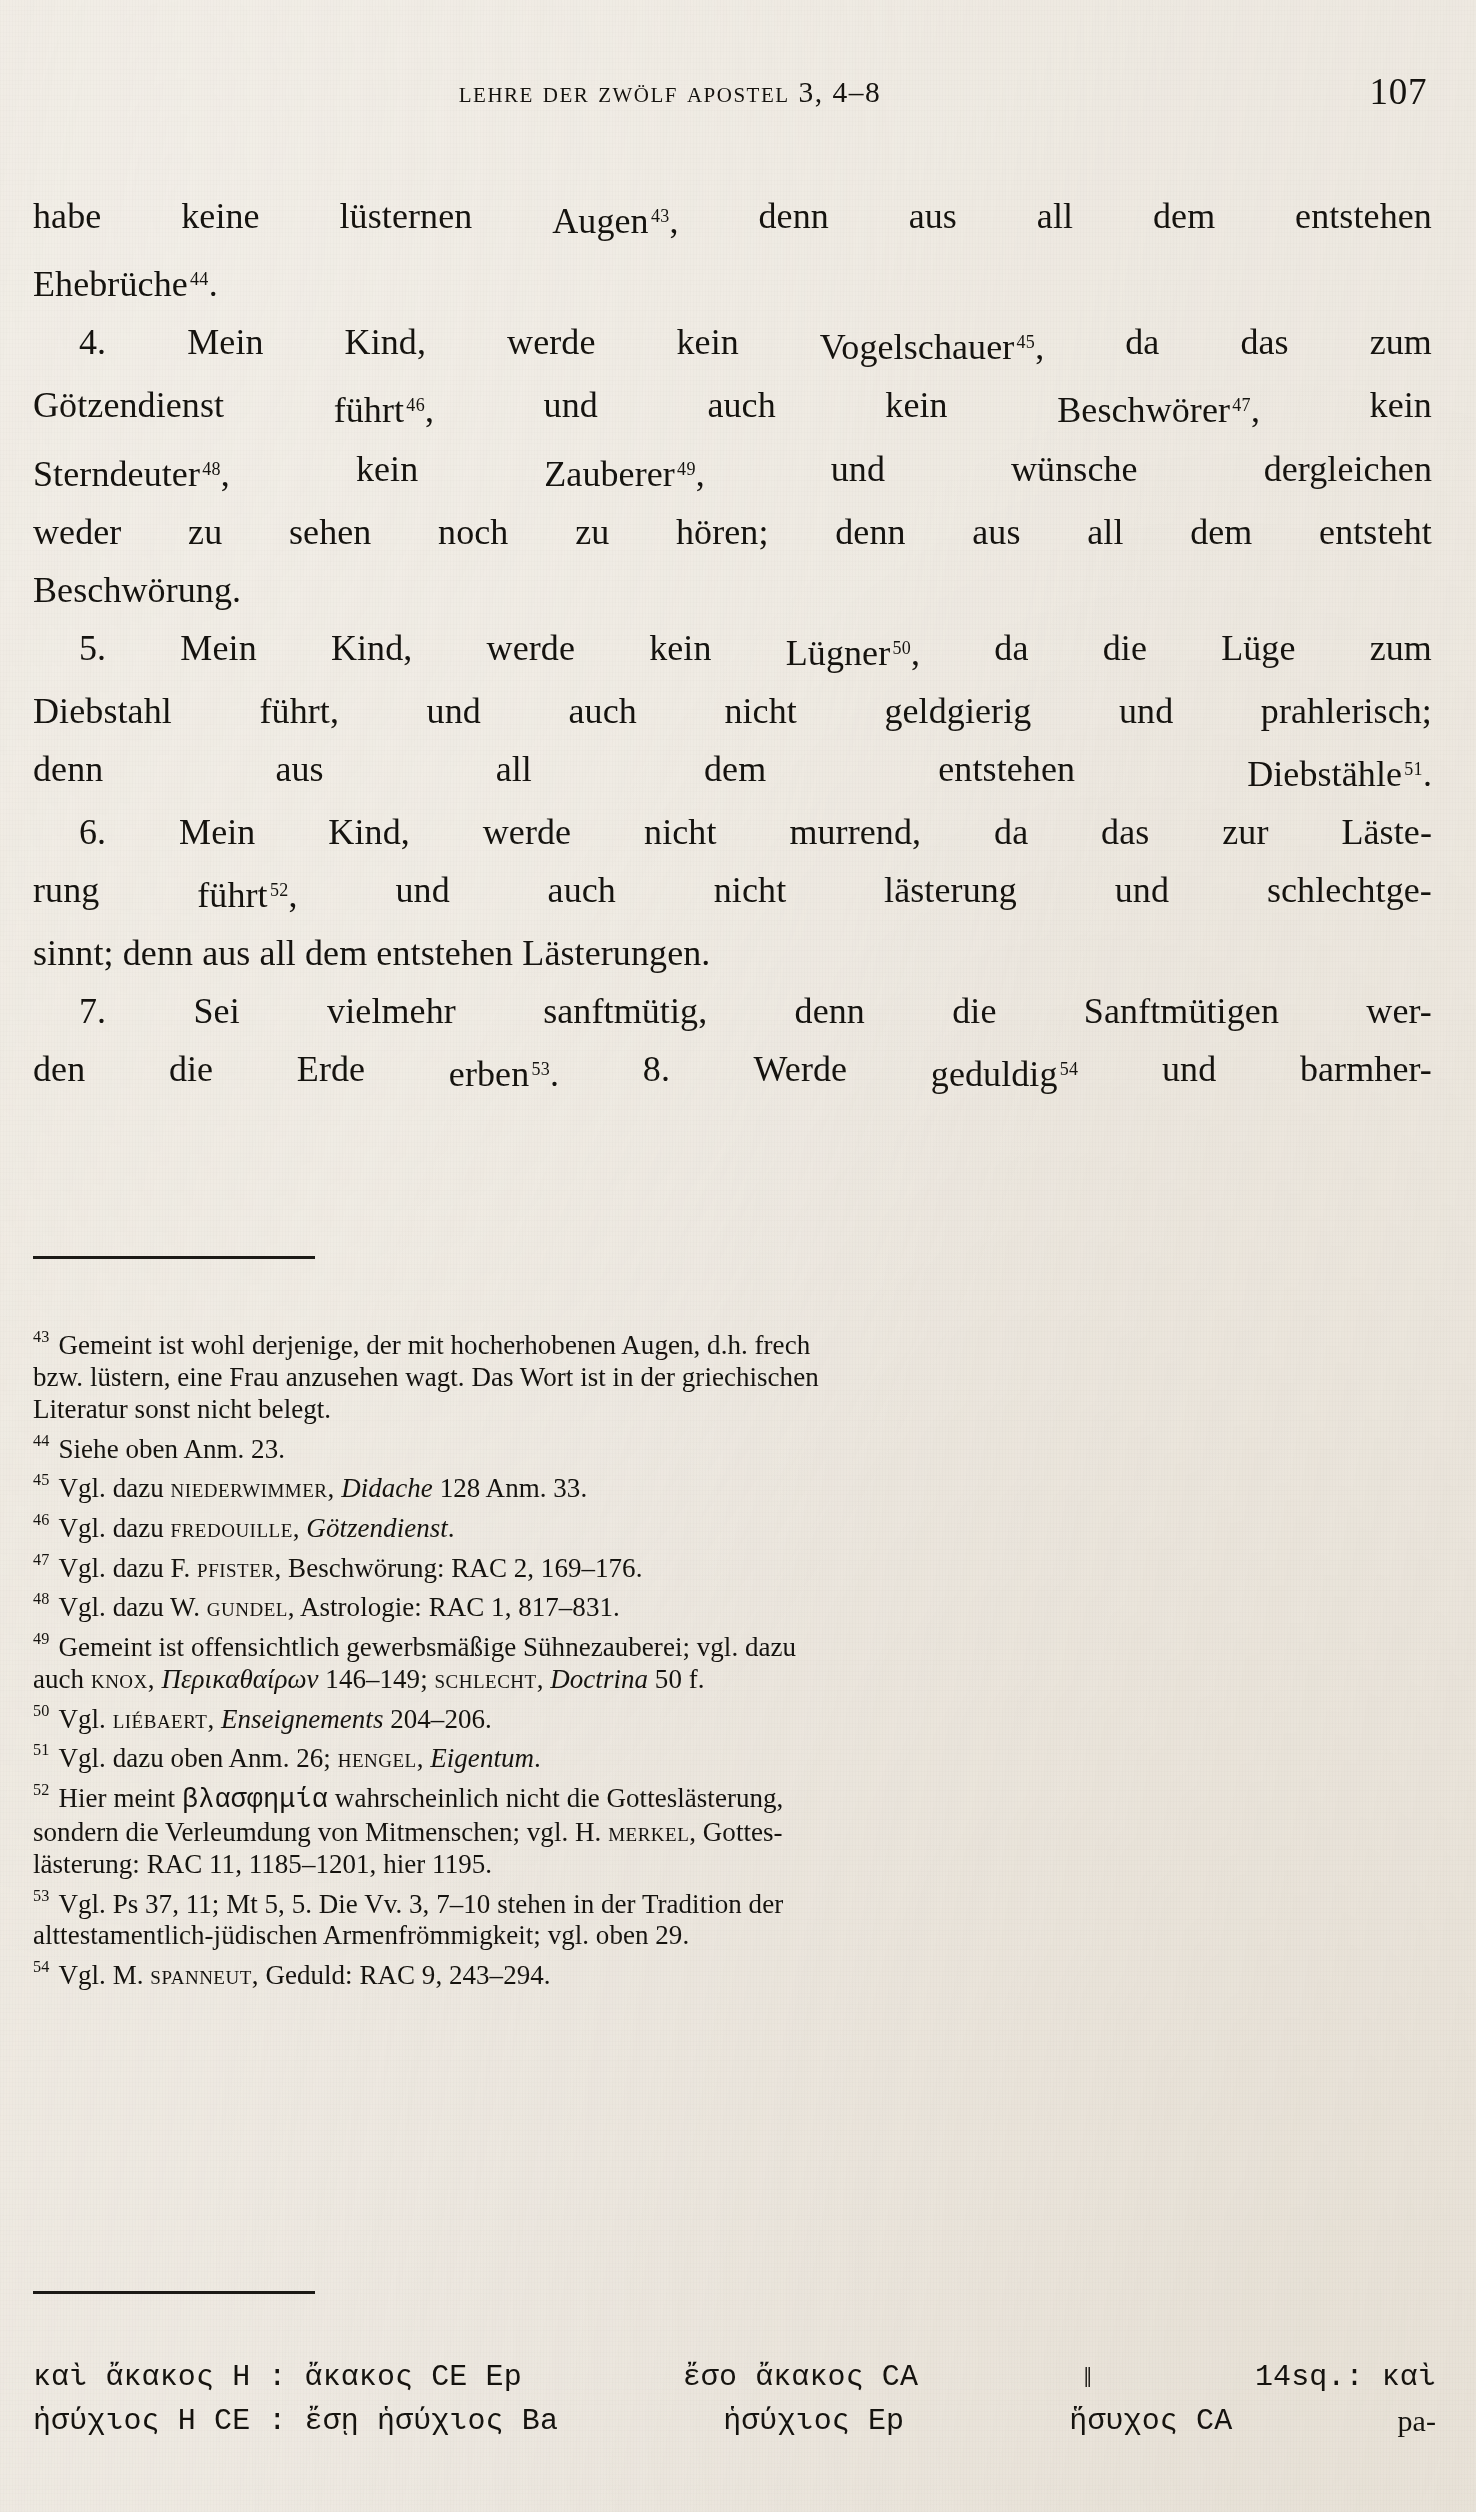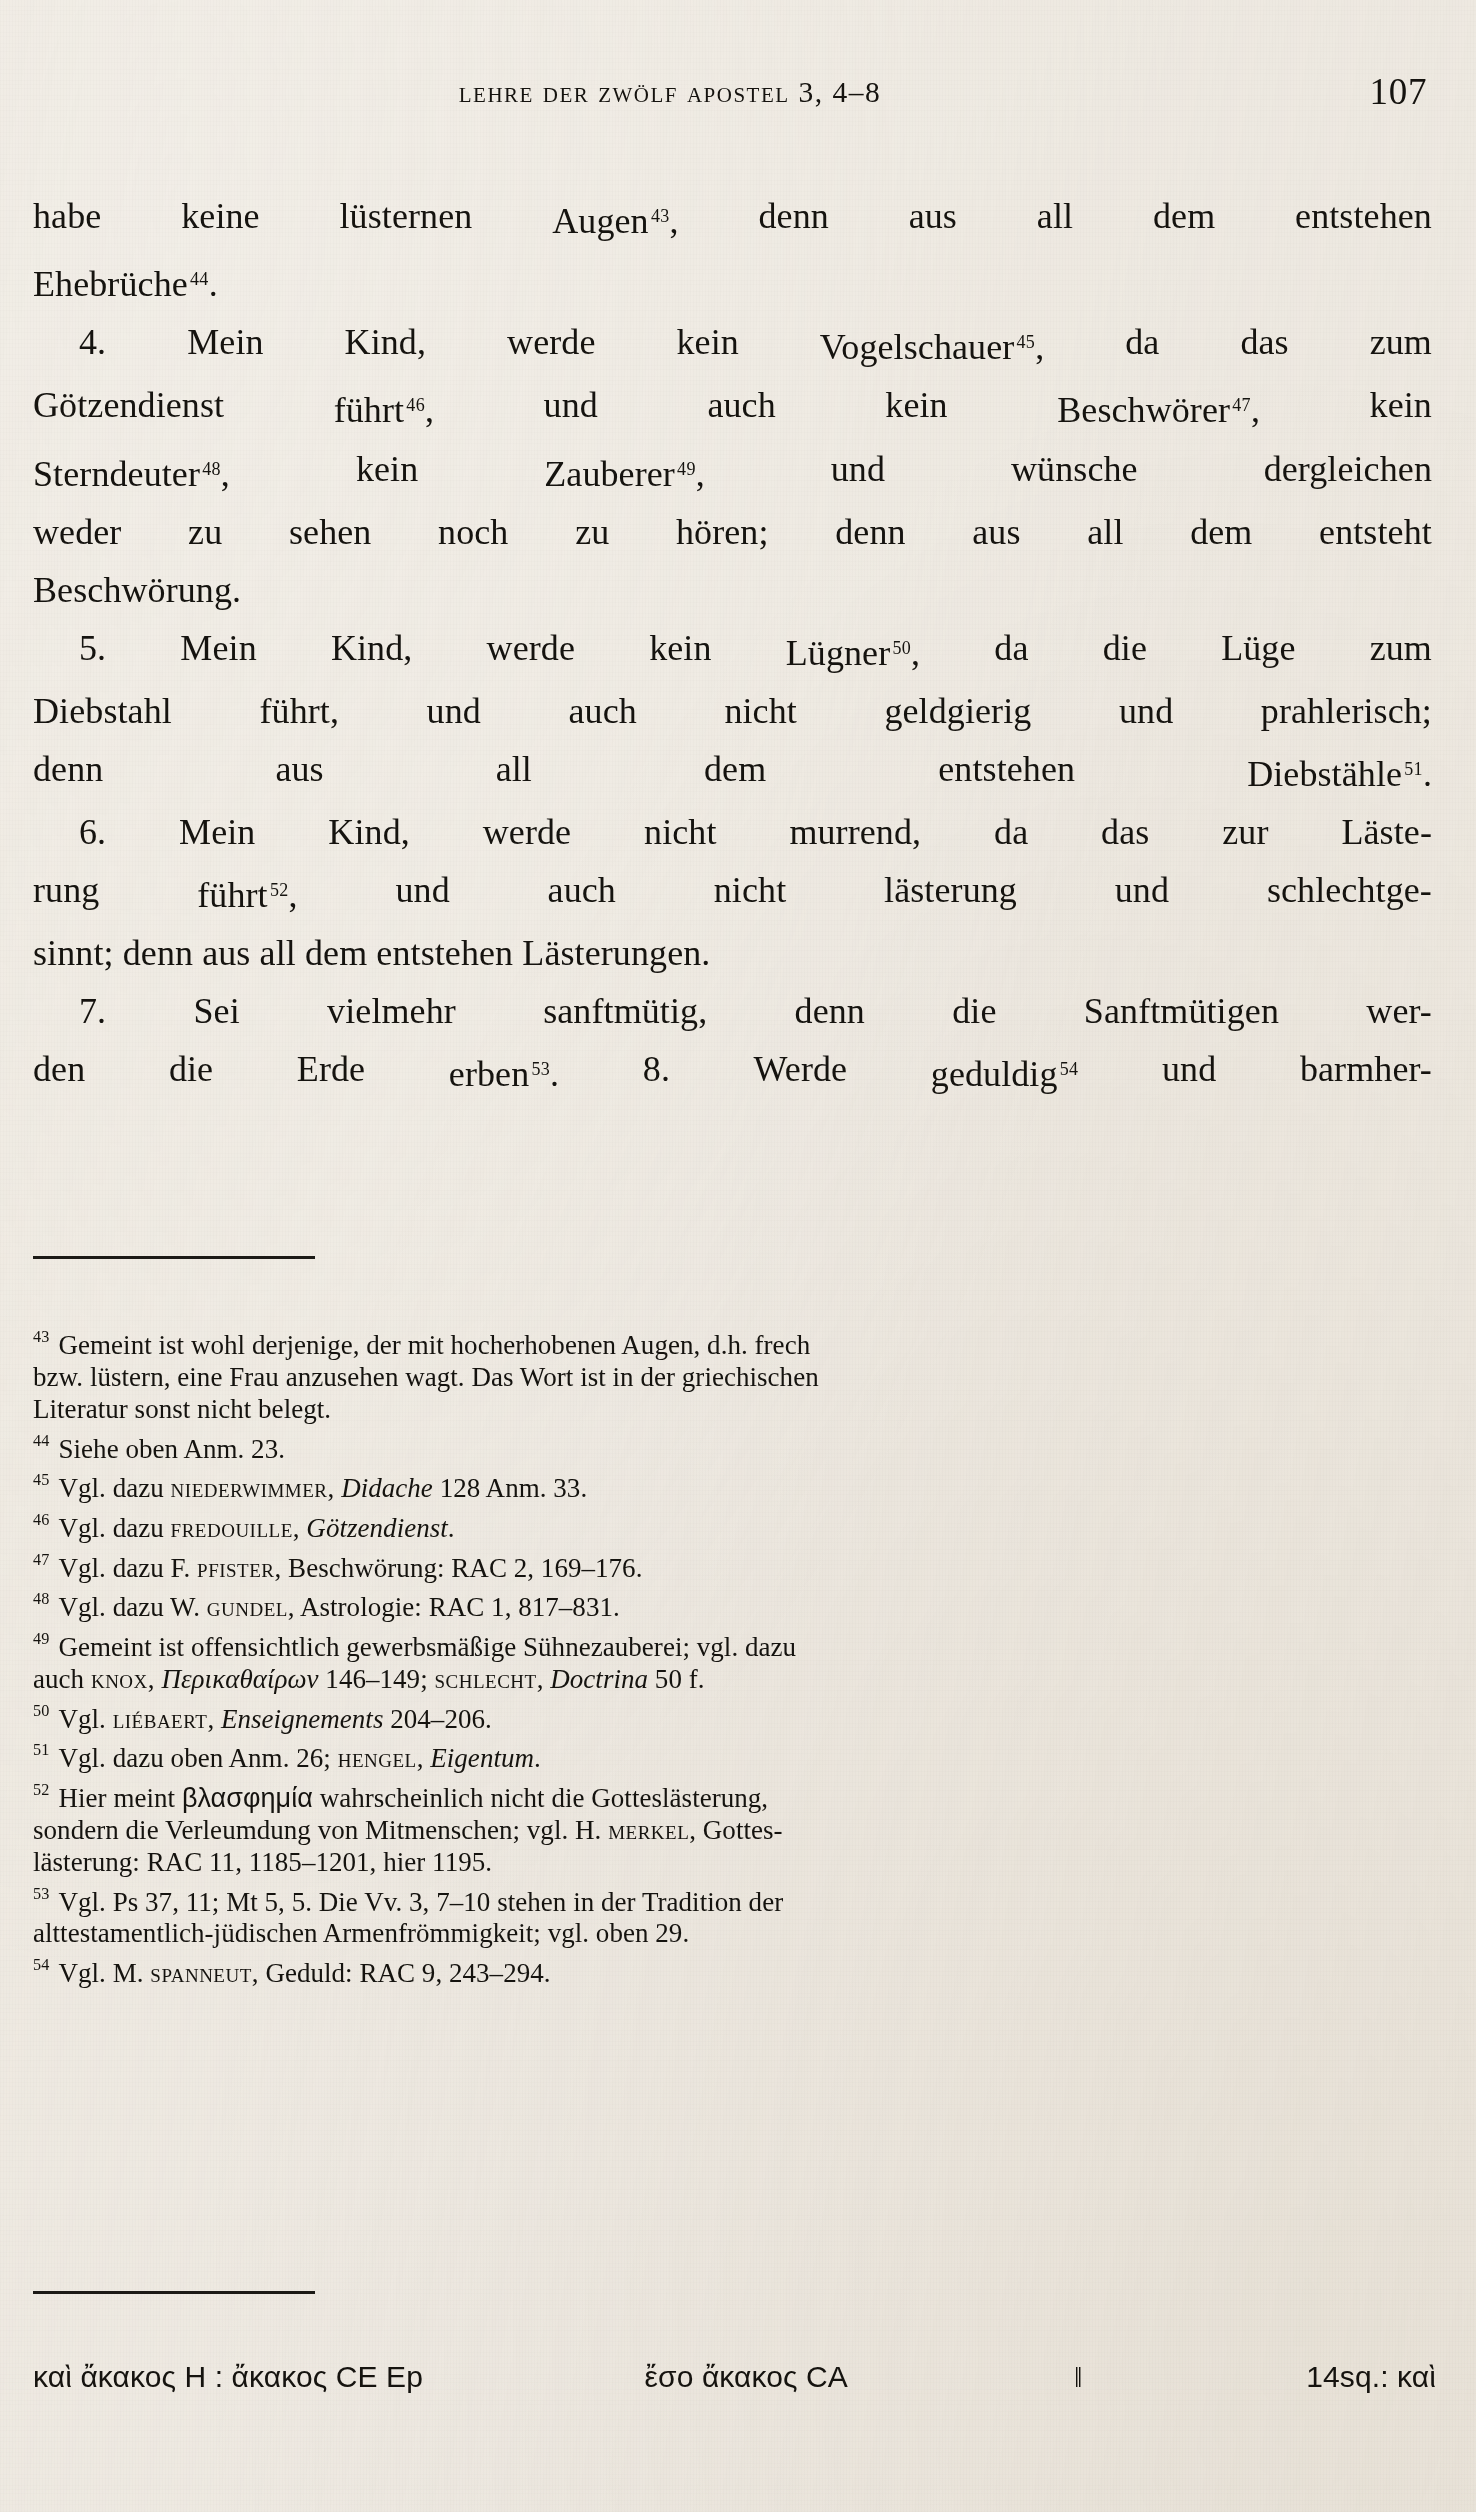--- a/index.html
+++ b/index.html
@@ -159,21 +159,21 @@
   }
 
   .sc {
     font-variant: small-caps;
     text-transform: lowercase;
     letter-spacing: 0.5px;
   }
 
   .it { font-style: italic; }
 
-  .gr { font-family: Liberation Sans, sans-serif; }
+  .gr { font-family: Liberation Mono, monospace; }
   .gr-it { font-family: "Liberation Serif", "DejaVu Serif", serif; font-style: italic; }
 
   
   .apparatus {
     position: absolute;
     top: 2319px;
     left: 33px;
     width: 1403px;
     font-size: 30px;
     line-height: 44px;
@@ -394,18 +394,24 @@
 
   <div class="apparatus ink">
 
     <span class="app-line fill">
         <span class="gr">καὶ ἄκακος H : ἄκακος CE Ep</span>
         <span class="gr">ἔσο ἄκακος CA</span>
         <span class="app-sep">‖</span>
         <span class="gr">14sq.: καὶ</span>
       </span>
 
+    <span class="app-line fill">
+        <span class="gr">ἡσύχιος H CE : ἔσῃ ἡσύχιος Ba</span>
+        <span class="gr">ἡσύχιος Ep</span>
+        <span class="gr">ἥσυχος CA</span>
+        <span>pa-</span>
+      </span>
 
 
   </div>
 
 </div>
 
 
 </body></html>

